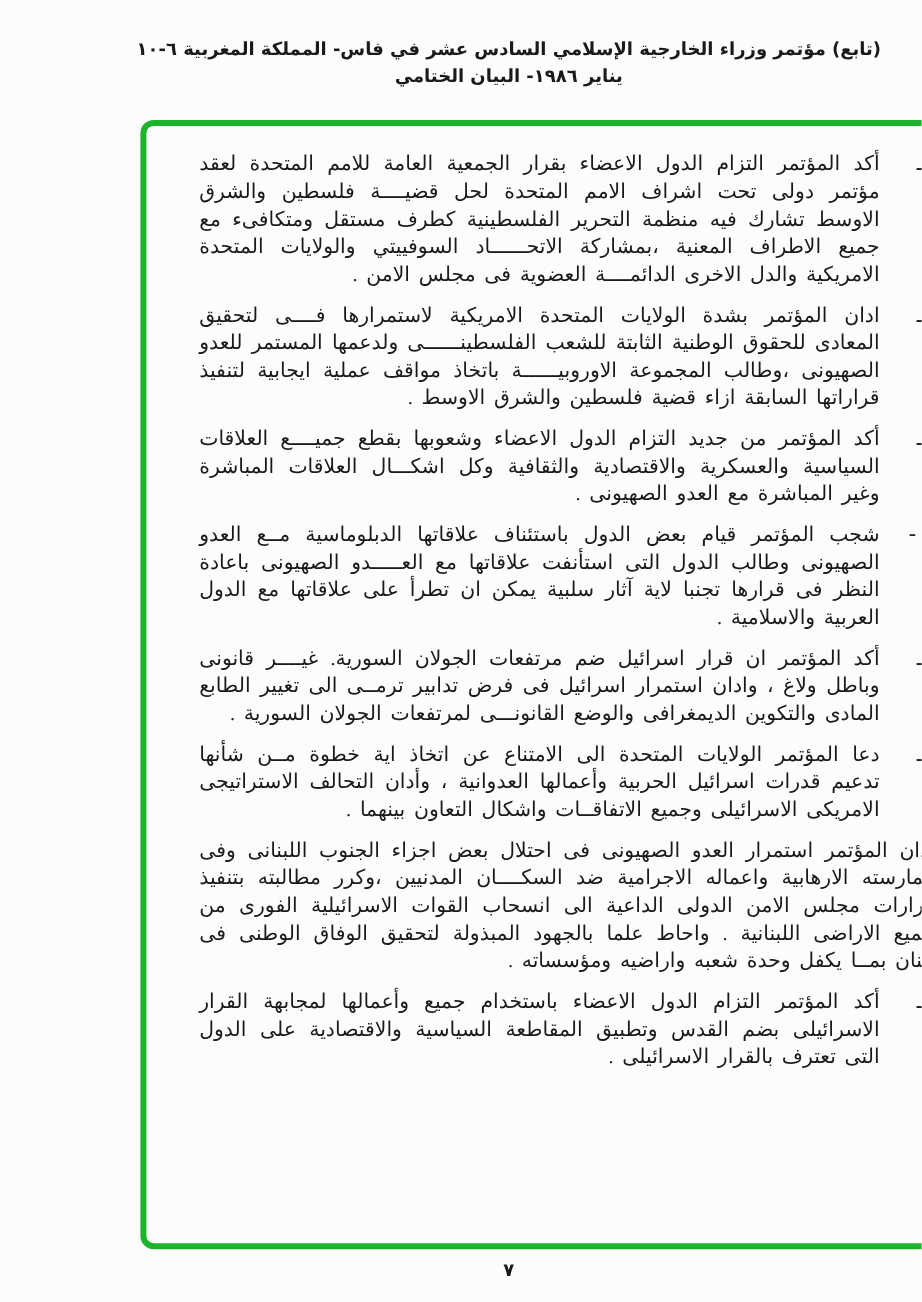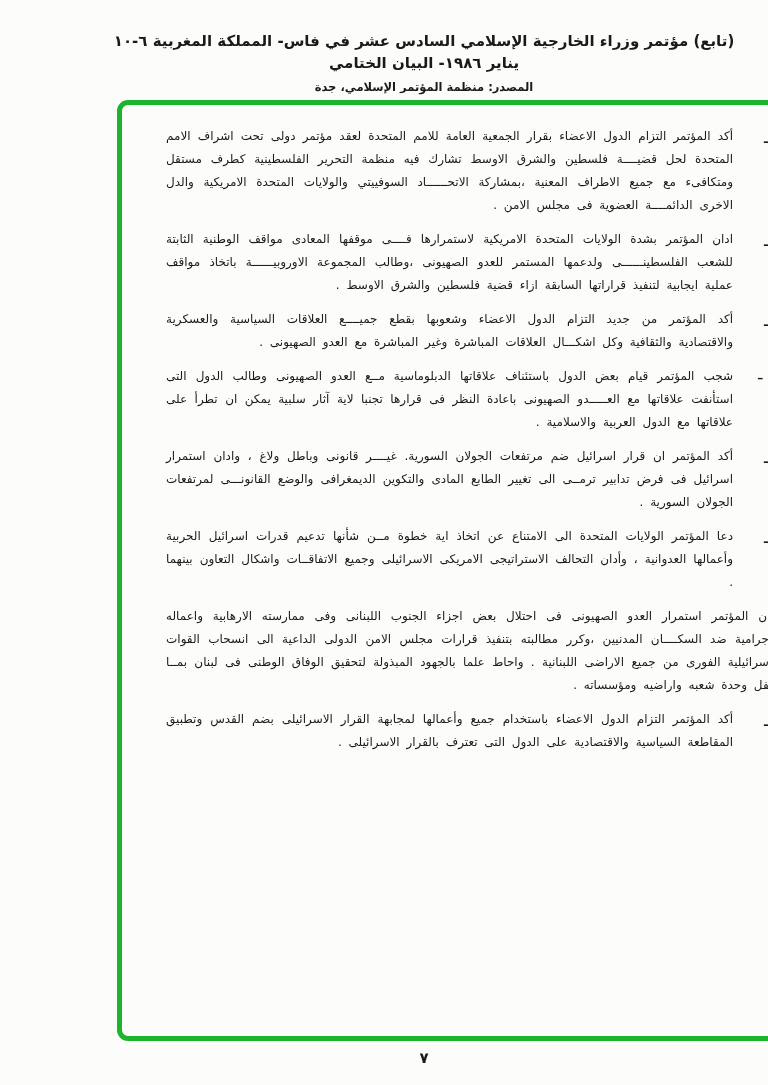--- a/index.html
+++ b/index.html
@@ -48,55 +48,55 @@
   }
   .item-num {
     flex: 0 0 34px;
     min-width: 34px;
     font-size: 18px;
     line-height: 23px;
     white-space: nowrap;
   }
   .item-text {
     flex: 1 1 auto;
-    font-size: 12px;
+    font-size: 17px;
     line-height: 23px;
     text-align: justify;
     word-spacing: 3px;
+    font-family: Liberation Serif, serif;
   }
 
   .page-number {
     position: absolute;
     bottom: 18px; left: 0; right: 0;
     text-align: center;
     font-size: 15px;
     font-weight: bold;
   }
 </style>
 </head>
 <body>
 
 <div class="page">
 
   <div class="header">
     <div class="header-title">(تابع) مؤتمر وزراء الخارجية الإسلامي السادس عشر في فاس- المملكة المغربية ٦-١٠ يناير ١٩٨٦- البيان الختامي</div>
-    <div class="header-source">المصدر: منظمة المؤتمر الإسلامي، جدة</div>
   </div>
 
   <div class="content-frame">
     <div class="items">
 
       <div class="item">
         <div class="item-num">٢ـ</div>
         <div class="item-text">أكد المؤتمر التزام الدول الاعضاء بقرار الجمعية العامة للامم المتحدة لعقد مؤتمر دولى تحت اشراف الامم المتحدة لحل قضيــــة فلسطين والشرق الاوسط تشارك فيه منظمة التحرير الفلسطينية كطرف مستقل ومتكافىء مع جميع الاطراف المعنية ،بمشاركة الاتحــــــاد السوفييتي والولايات المتحدة الامريكية والدل الاخرى الدائمــــة العضوية فى مجلس الامن .</div>
       </div>
 
       <div class="item">
         <div class="item-num">٣ـ</div>
-        <div class="item-text">ادان المؤتمر بشدة الولايات المتحدة الامريكية لاستمرارها فــــى موقفها المعادى مواقف الوطنية الثابتة للشعب الفلسطينــــــى ولدعمها المستمر للعدو الصهيونى ،وطالب المجموعة الاوروبيــــــة باتخاذ مواقف عملية ايجابية لتنفيذ قراراتها السابقة ازاء قضية فلسطين والشرق الاوسط .</div>
+        <div class="item-text">ادان المؤتمر بشدة الولايات المتحدة الامريكية لاستمرارها فــــى لتحقيق المعادى للحقوق الوطنية الثابتة للشعب الفلسطينــــــى ولدعمها المستمر للعدو الصهيونى ،وطالب المجموعة الاوروبيــــــة باتخاذ مواقف عملية ايجابية لتنفيذ قراراتها السابقة ازاء قضية فلسطين والشرق الاوسط .</div>
       </div>
 
       <div class="item">
         <div class="item-num">٤ـ</div>
         <div class="item-text">أكد المؤتمر من جديد التزام الدول الاعضاء وشعوبها بقطع جميــــع العلاقات السياسية والعسكرية والاقتصادية والثقافية وكل اشكـــال العلاقات المباشرة وغير المباشرة مع العدو الصهيونى .</div>
       </div>
 
       <div class="item">
         <div class="item-num">٥ -</div>
         <div class="item-text">شجب المؤتمر قيام بعض الدول باستئناف علاقاتها الدبلوماسية مــع العدو الصهيونى وطالب الدول التى استأنفت علاقاتها مع العـــــدو الصهيونى باعادة النظر فى قرارها تجنبا لاية آثار سلبية يمكن ان تطرأ على علاقاتها مع الدول العربية والاسلامية .</div>

